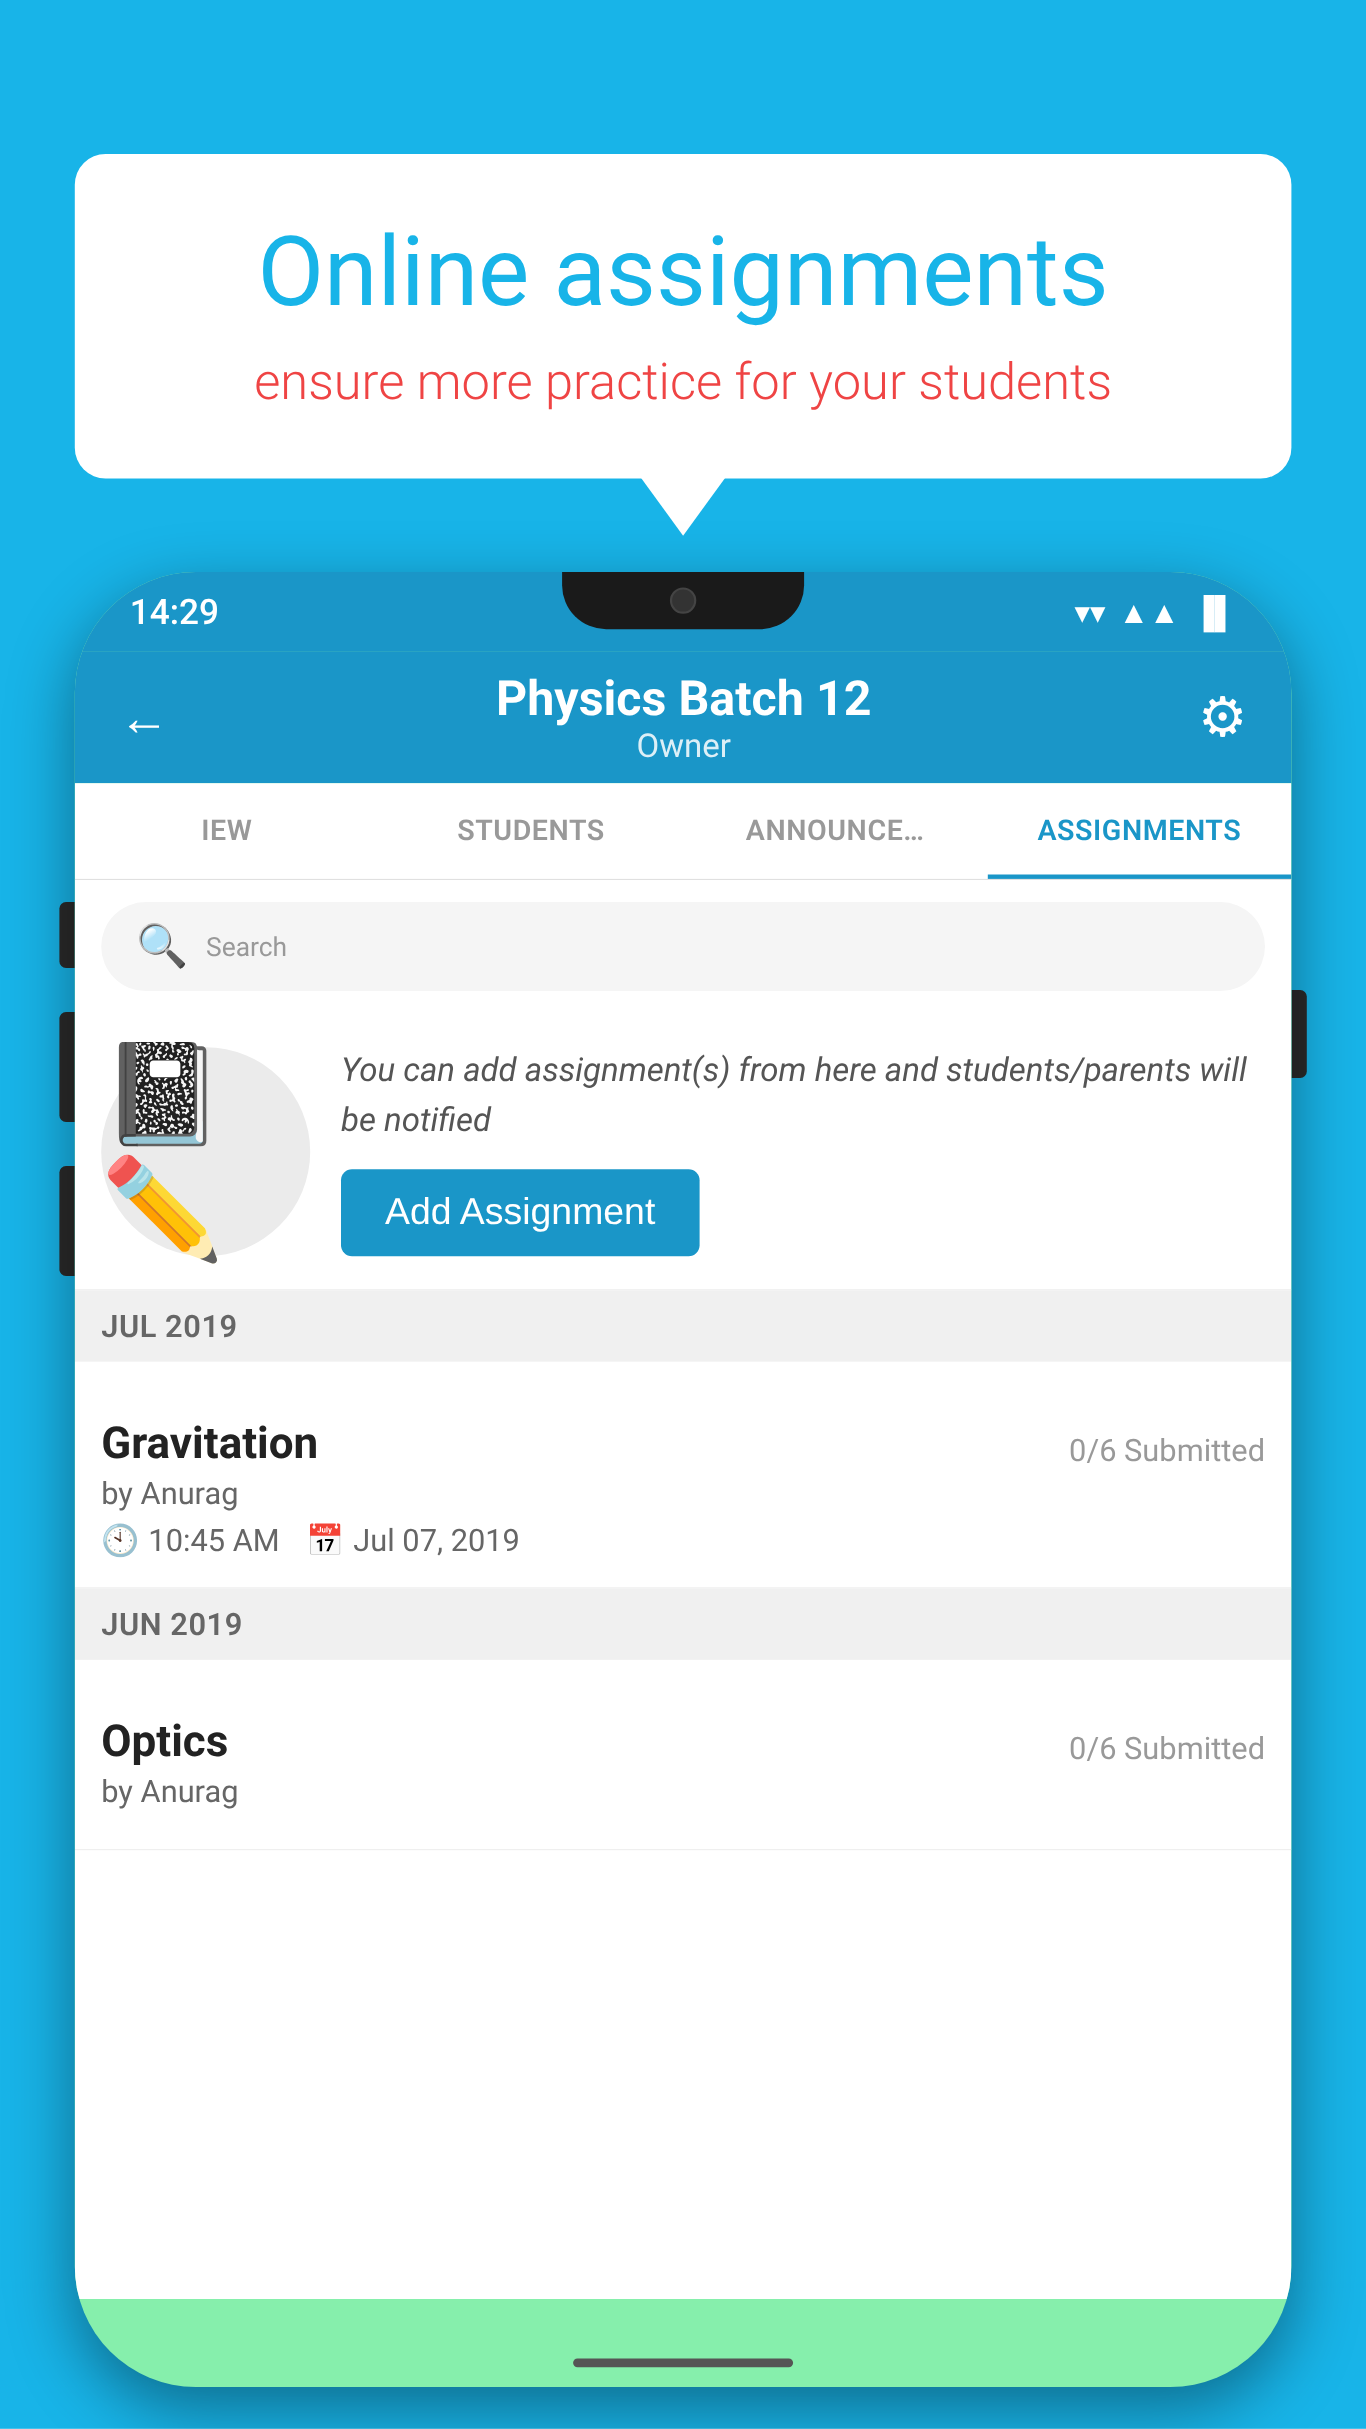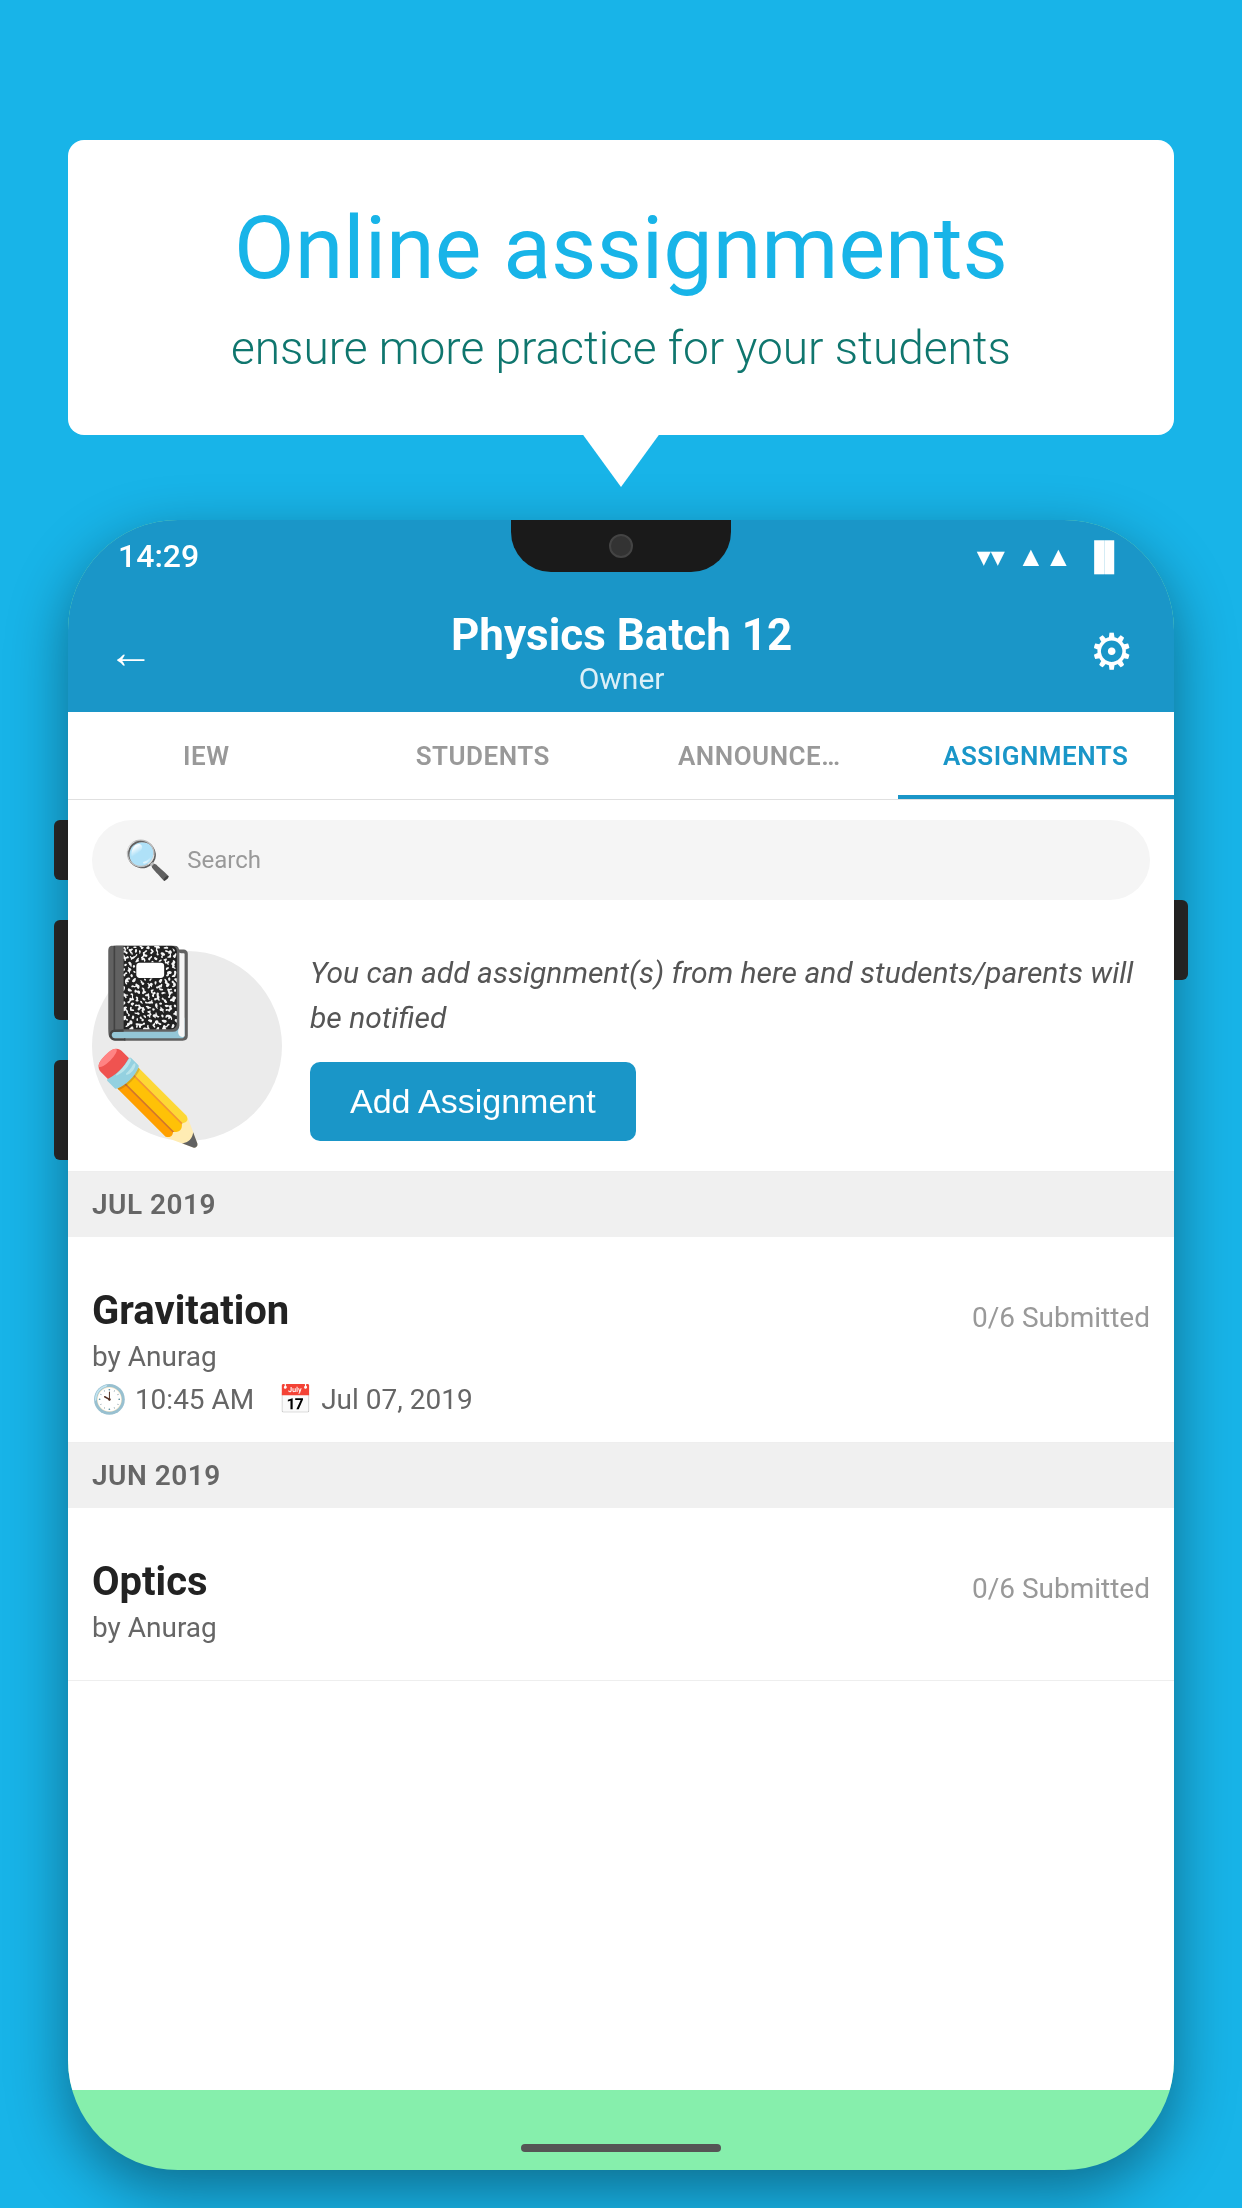--- a/index.html
+++ b/index.html
@@ -16,21 +16,21 @@
     
     .speech-bubble-container {
       position: absolute;
       top: 140px;
       left: 68px;
       width: 1106px;
     }
 
     .speech-bubble {
       background: white;
-      border-radius: 16px;
+      border-radius: 28px;
       padding: 60px 70px;
       text-align: center;
       position: relative;
     }
 
     .speech-bubble::after {
       content: '';
       position: absolute;
       bottom: -52px;
       left: 50%;
@@ -45,21 +45,21 @@
     .bubble-title {
       font-size: 88px;
       color: #18b4e8;
       font-weight: 400;
       line-height: 1.1;
       margin-bottom: 24px;
     }
 
     .bubble-subtitle {
       font-size: 46px;
-      color: #0f766e;
+      color: #ef4444;
       font-weight: 300;
     }
 
     
     .phone-container {
       position: absolute;
       top: 520px;
       left: 68px;
       width: 1106px;
       height: 1650px;

